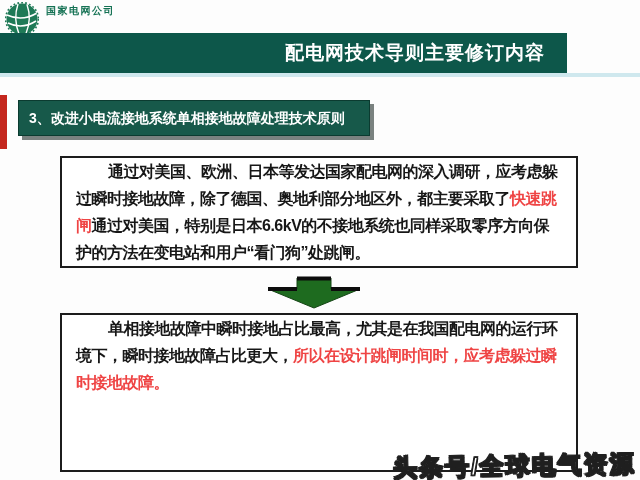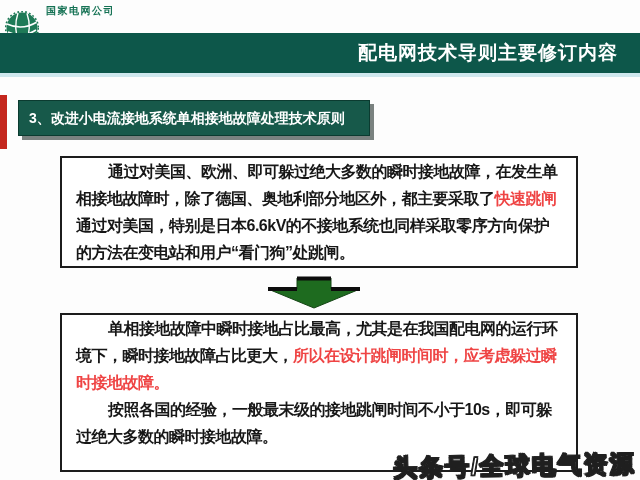--- a/index.html
+++ b/index.html
@@ -1,29 +1,29 @@
 <!DOCTYPE html>
 <html><head>
 <meta charset="utf-8">
 <style>
   html,body{margin:0;padding:0;background:#888;}
   .slide{
     position:relative;width:640px;height:480px;background:#fdfdfd;
     overflow:hidden;font-family:"Liberation Sans","DejaVu Sans",sans-serif;
   }
   
-  .logo{position:absolute;left:5px;top:2px;display:flex;align-items:center;}
+  .logo{position:absolute;left:5px;top:2px;display:flex;align-items:flex-start;}
   .logo svg{display:block;}
   .logo-text{margin-left:7px;line-height:1;padding-top:4px;}
   .logo-cn{font-size:10px;font-weight:bold;color:#157254;letter-spacing:1.5px;}
   .logo-en{font-family:"Liberation Serif","DejaVu Serif",serif;font-size:13px;font-weight:bold;
            color:#157254;letter-spacing:0.5px;margin-top:19px;}
   .logo-sub{font-size:5px;color:#3f8a6c;letter-spacing:0.4px;margin-top:1px;}
   
-  .band{position:absolute;left:0;top:33px;width:640px;height:40px;background:#0d574a;}
+  .band{position:absolute;left:0;top:33px;width:567px;height:40px;background:#0d574a;}
   .band-title{position:absolute;right:22px;top:0;height:40px;line-height:40px;
               color:#ffffff;font-size:19px;font-weight:bold;letter-spacing:1px;}
   .band-strip{position:absolute;left:0;top:73px;width:640px;height:4px;background:#cfe8ee;}
   
   .red-strip{position:absolute;left:0;top:95px;width:7px;height:54px;background:#c4271e;}
   .banner{position:absolute;left:18px;top:100px;width:352px;height:36px;background:#17594a;
           border:1px solid #0b3b30;box-shadow:4px 4px 0 rgba(15,30,25,0.55);
           box-sizing:border-box;}
   .banner-label{display:block;line-height:34px;padding-left:10px;color:#ffffff;
                 font-size:14px;font-weight:bold;white-space:nowrap;}
@@ -68,28 +68,27 @@
     <span class="band-title">配电网技术导则主要修订内容</span>
   </div>
   <div class="band-strip"></div>
 
   <div class="red-strip"></div>
   <div class="banner">
     <span class="banner-label">3、改进小电流接地系统单相接地故障处理技术原则</span>
   </div>
 
   <div class="textbox box1">
-    <p><span>通过对美国、欧洲、即可躲过绝大多数的瞬时接地故障，在发生单相接地故障时，除了德国、奥地利部分地区外，都主要采取了</span><span class="red">快速跳闸</span><span>通过对美国，特别是日本6.6kV的不接地系统也同样采取零序方向保护的方法在变电站和用户“看门狗”处跳闸。</span></p>
+    <p><span>通过对美国、欧洲、日本等发达国家配电网的深入调研，应考虑躲过瞬时接地故障，除了德国、奥地利部分地区外，都主要采取了</span><span class="red">快速跳闸</span><span>通过对美国，特别是日本6.6kV的不接地系统也同样采取零序方向保护的方法在变电站和用户“看门狗”处跳闸。</span></p>
   </div>
 
   <svg class="arrow" viewBox="0 0 92 33">
     <polygon points="29,2 63,2 63,13 92,13 46,32 0,13 29,13" fill="#1e6b1f" stroke="#154515" stroke-width="1"></polygon>
     <path d="M0,13 H29 M29,2.5 H63 M63,13 H92" stroke="#0d0d0d" stroke-width="4" fill="none"></path>
   </svg>
 
   <div class="textbox box2">
     <p><span>单相接地故障中瞬时接地占比最高，尤其是在我国配电网的运行环境下，瞬时接地故障占比更大，</span><span class="red">所以在设计跳闸时间时，应考虑躲过瞬时接地故障。</span></p>
-    <p>按照各国的经验，一般最末级的接地跳闸时间不小于10s，即可躲过绝大多数的瞬时接地故障。</p>
   </div>
 
   <div class="watermark">头条号/全球电气资源</div>
 
 </div>
 
 </body></html>

